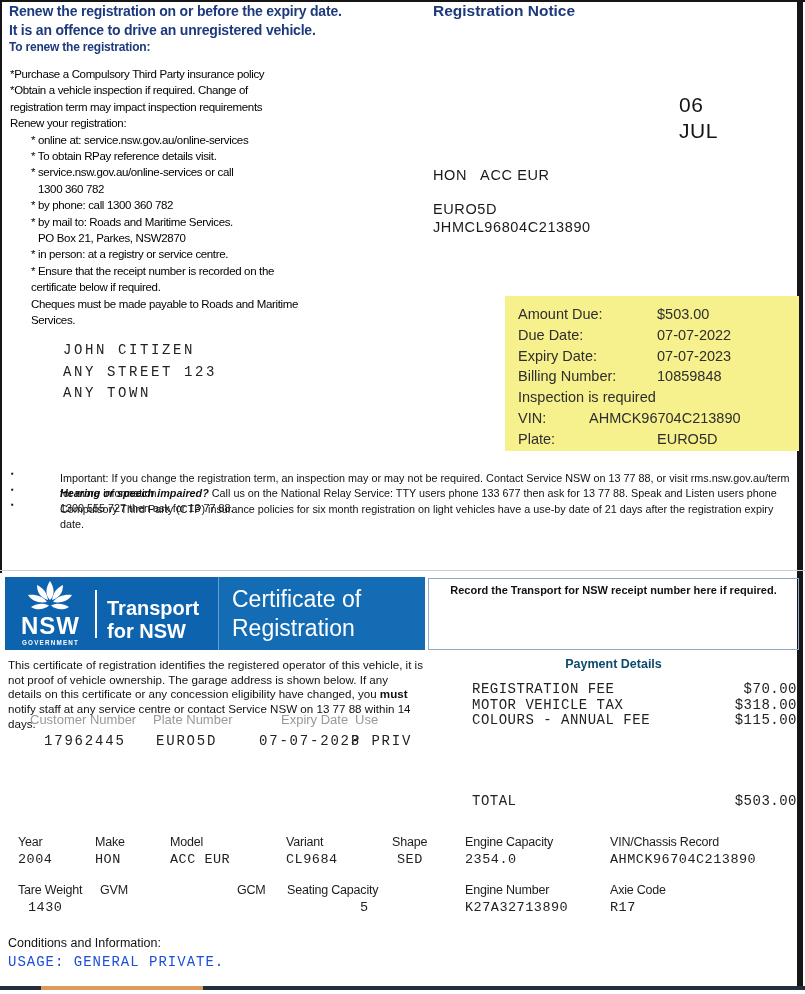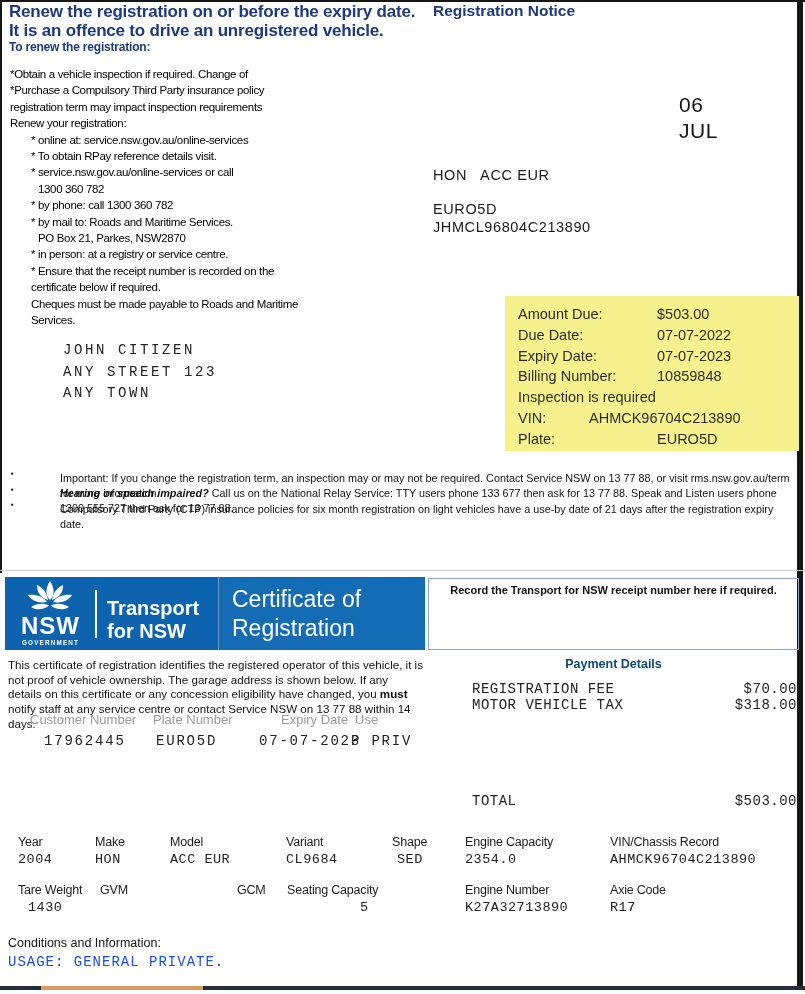--- a/index.html
+++ b/index.html
@@ -9,21 +9,21 @@
 
   
   .border-top{left:0;top:0;width:805px;height:2px;background:#161616;}
   .border-left{left:0;top:0;width:2px;height:573px;background:#161616;}
   .border-right{left:797px;top:0;width:6px;height:988px;background:#161616;}
   .footer-bar{left:0;top:986px;width:805px;height:4px;background:#232f3b;}
   .footer-accent{left:41px;top:986px;width:162px;height:4px;background:#dc9a5e;}
   .divider{left:0;top:570px;width:805px;height:1px;background:#cfcfcf;}
 
   
-  .warn{left:9px;top:2px;width:424px;font-weight:bold;font-size:17px;line-height:19px;
+  .warn{left:9px;top:2px;width:424px;font-weight:bold;font-size:14px;line-height:19px;
         color:#1d3a7c;letter-spacing:-0.2px;}
   .renew-head{left:9px;top:40px;font-weight:bold;font-size:12px;color:#1d3a7c;letter-spacing:-0.2px;}
   .instructions{left:10px;top:66px;width:410px;font-size:11.5px;line-height:16.4px;
                 letter-spacing:-0.35px;color:#000;}
   .instructions .i1{padding-left:21px;}
   .instructions .i2{padding-left:28px;}
   .address{left:63px;top:340px;font-family:"Liberation Mono",monospace;font-size:14px;
            letter-spacing:2.6px;line-height:21.6px;color:#222;}
 
   
@@ -91,22 +91,22 @@
   <div class="abs footer-bar"></div>
   <div class="abs footer-accent"></div>
 
   <div class="abs warn">
     <div>Renew the registration on or before the expiry date.</div>
     <div>It is an offence to drive an unregistered vehicle.</div>
   </div>
   <div class="abs renew-head">To renew the registration:</div>
 
   <div class="abs instructions">
+    <div>*Purchase a Compulsory Third Party insurance policy</div>
     <div>*Obtain a vehicle inspection if required. Change of</div>
-    <div>*Purchase a Compulsory Third Party insurance policy</div>
     <div>registration term may impact inspection requirements</div>
     <div>Renew your registration:</div>
     <div class="i1">* online at: service.nsw.gov.au/online-services</div>
     <div class="i1">* To obtain RPay reference details visit.</div>
     <div class="i1">* service.nsw.gov.au/online-services or call</div>
     <div class="i2">1300 360 782</div>
     <div class="i1">* by phone: call 1300 360 782</div>
     <div class="i1">* by mail to: Roads and Maritime Services.</div>
     <div class="i2">PO Box 21, Parkes, NSW2870</div>
     <div class="i1">* in person: at a registry or service centre.</div>
@@ -220,20 +220,24 @@
 
   <div class="abs pay-head">Payment Details</div>
   <div class="abs pay-row" style="top:681px;">
     <span>REGISTRATION FEE</span>
     <span>$70.00</span>
   </div>
   <div class="abs pay-row" style="top:697px;">
     <span>MOTOR VEHICLE TAX</span>
     <span>$318.00</span>
   </div>
+  <div class="abs pay-row" style="top:712px;">
+    <span>COLOURS - ANNUAL FEE</span>
+    <span>$115.00</span>
+  </div>
   <div class="abs pay-row" style="top:793px;">
     <span>TOTAL</span>
     <span>$503.00</span>
   </div>
 
   <div class="abs f-lbl" style="left:18px;top:835px;">Year</div>
   <div class="abs f-lbl" style="left:95px;top:835px;">Make</div>
   <div class="abs f-lbl" style="left:170px;top:835px;">Model</div>
   <div class="abs f-lbl" style="left:286px;top:835px;">Variant</div>
   <div class="abs f-lbl" style="left:392px;top:835px;">Shape</div>

